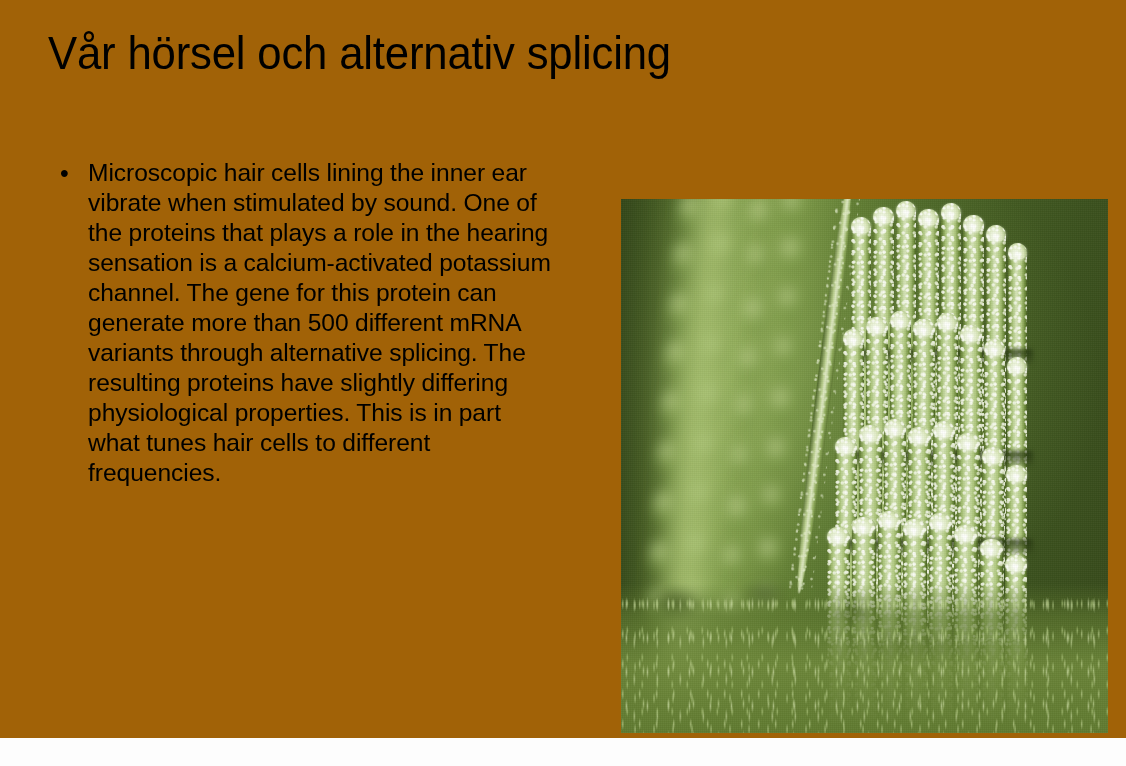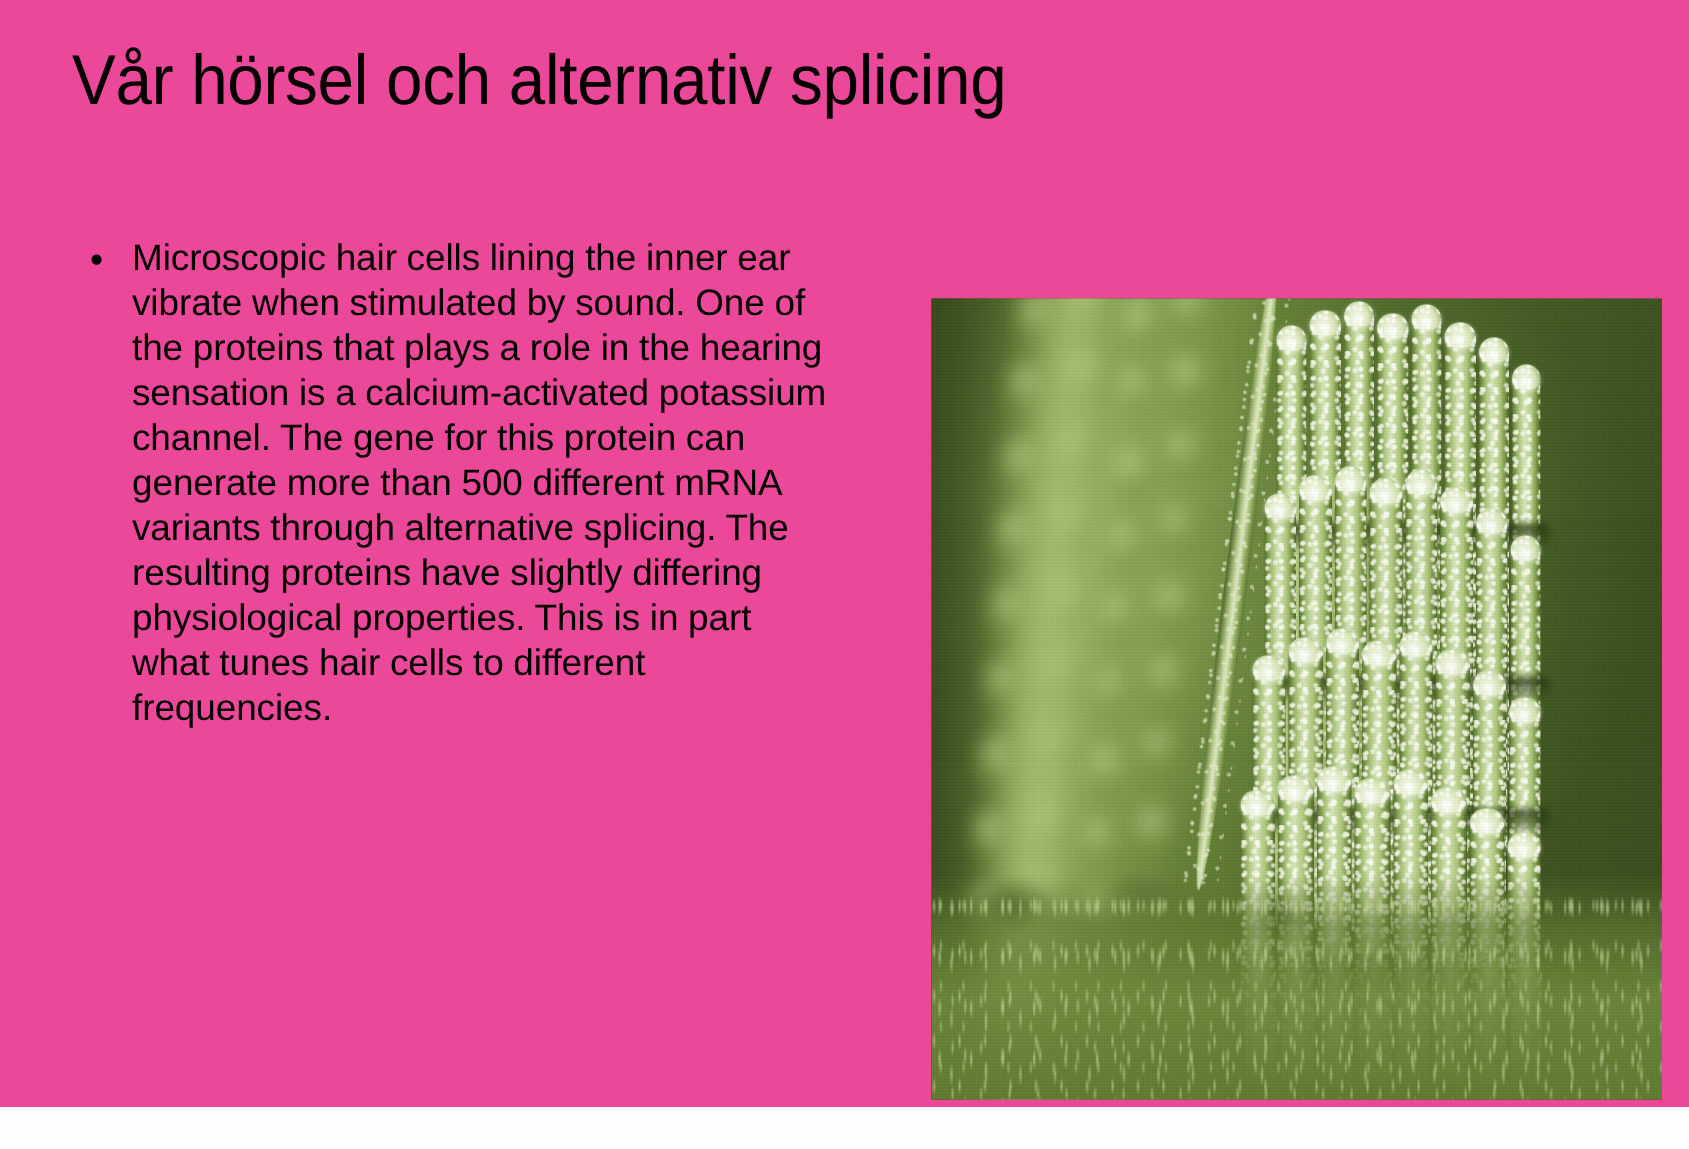--- a/index.html
+++ b/index.html
@@ -10,21 +10,21 @@
   }
   body {
     font-family: "Liberation Sans", sans-serif;
     -webkit-font-smoothing: antialiased;
   }
 
   #slide {
     position: relative;
     width: 1126px;
     height: 766px;
-    background: #ec4899;
+    background: #a16207;
     overflow: hidden;
   }
 
   
   #slide-title {
     position: absolute;
     left: 48px;
     top: 24px;
     width: 1000px;
     font-family: "Liberation Sans", sans-serif;

